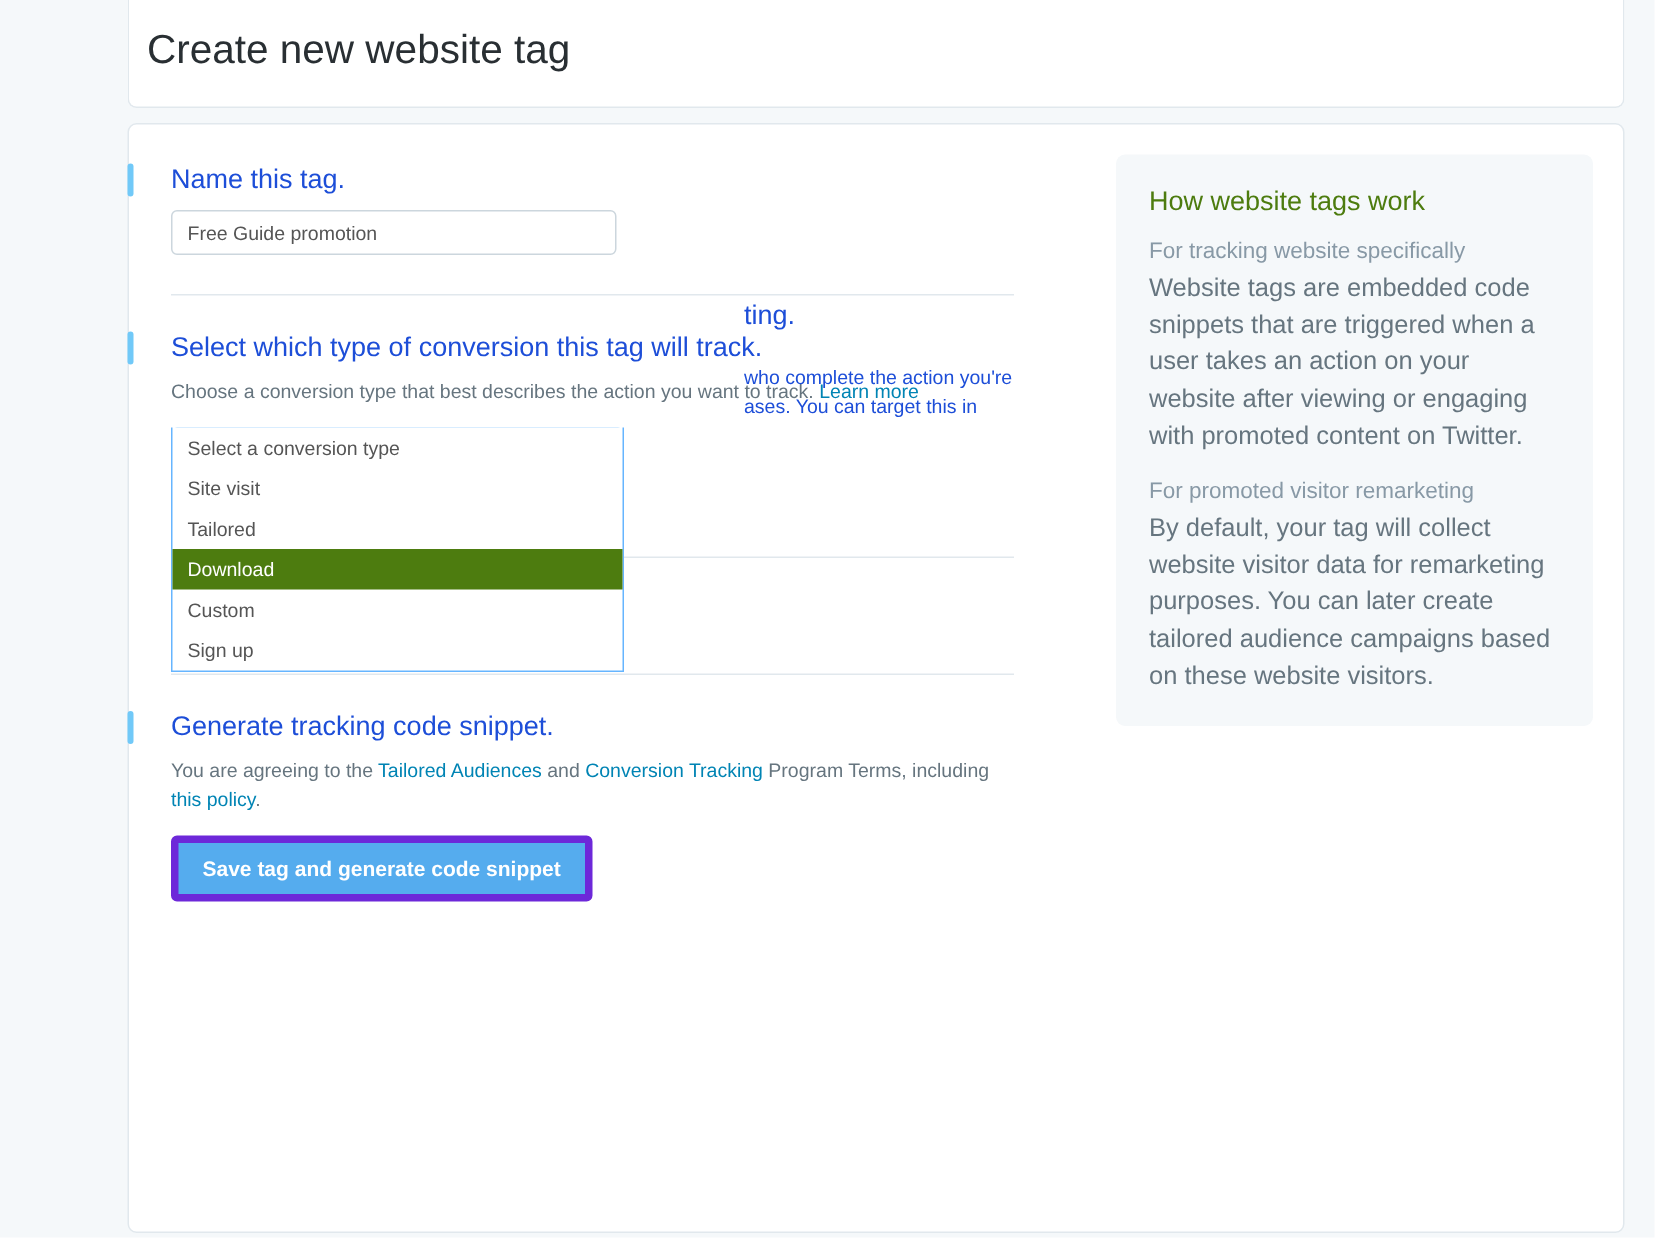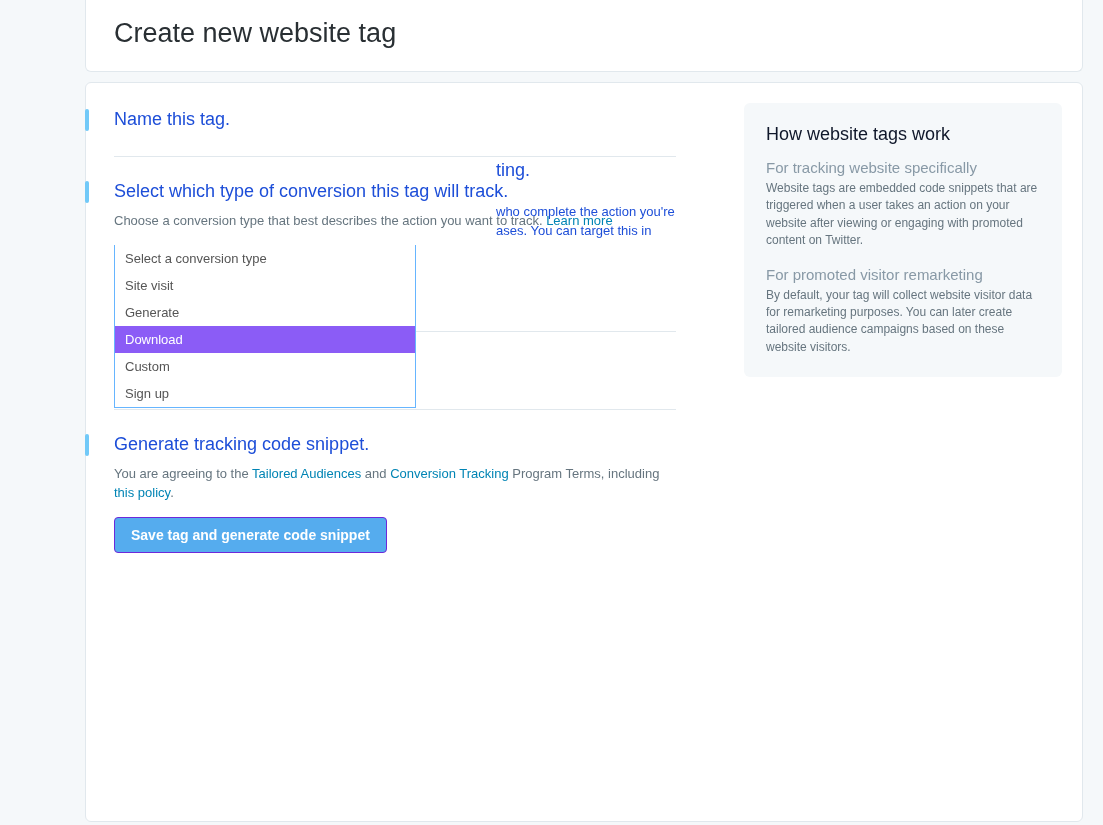--- a/index.html
+++ b/index.html
@@ -12,21 +12,21 @@
   .page {
     width: 1103px;
     margin: 0 auto;
     padding: 0 20px;
   }
   .header-card {
     background: #fff;
     border: 1px solid #e1e8ed;
     border-top: none;
     border-radius: 0 0 6px 6px;
-    padding: 18px 28px 22px;
+    padding: 18px 12px 22px;
     margin-left: 65px;
     margin-right: 0;
   }
   .header-title {
     font-size: 27px;
     font-weight: 400;
     color: #292f33;
   }
   .main-card {
     background: #fff;
@@ -123,67 +123,67 @@
     border-top: none;
     z-index: 10;
   }
   .dropdown-item {
     padding: 6px 10px;
     font-size: 13px;
     color: #555;
     cursor: pointer;
   }
   .dropdown-item.highlighted {
-    background: #8b5cf6;
+    background: #4d7c0f;
     color: #fff;
   }
   .select-wrapper {
     position: relative;
   }
   .link {
     color: #0084b4;
     cursor: pointer;
   }
   .show-settings {
     color: #0084b4;
     font-size: 18px;
     margin-left: 28px;
     cursor: pointer;
     padding: 6px 0;
   }
   .btn-primary {
     background: #55acee;
     color: #fff;
-    border: 1px solid #6d28d9;
+    border: 5px solid #6d28d9;
     border-radius: 4px;
     padding: 9px 16px;
     font-size: 14px;
     font-weight: 600;
     cursor: pointer;
     margin-left: 28px;
     font-family: inherit;
   }
   .info-panel {
     background: #f5f8fa;
     border-radius: 6px;
     padding: 21px 22px;
   }
   .info-title {
     font-size: 18px;
     font-weight: 400;
-    color: #0f172a;
+    color: #4d7c0f;
     margin-bottom: 14px;
   }
   .info-subtitle {
     font-size: 15px;
     color: #8899a6;
     margin-bottom: 4px;
   }
   .info-text {
-    font-size: 12px;
+    font-size: 17px;
     color: #66757f;
     line-height: 1.45;
     margin-bottom: 16px;
   }
   .info-text:last-child { margin-bottom: 0; }
   .partial-text {
     font-size: 13px;
     color: #1d4ed8;
     line-height: 1.45;
   }
@@ -195,38 +195,39 @@
 <div class="page">
   <div class="header-card">
     <h1 class="header-title">Create new website tag</h1>
   </div>
 
   <div class="main-card">
     <div class="left-col">
 
       <div class="section">
         <div class="section-title">Name this tag.</div>
+        <input class="text-input" type="text" value="Free Guide promotion" style="">
       </div>
 
       <hr class="divider">
 
       <div class="section" style="padding-bottom:0;">
         <div class="section-title">Select which type of conversion this tag will track.</div>
         <div class="section-desc"><span>Choose a conversion type that best describes the action you want to track. </span><span class="link">Learn more</span></div>
       </div>
 
       <div class="select-wrapper">
         <div class="select-box">
           <span>Select a conversion type</span>
           <span class="select-caret">▾</span>
         </div>
         <div class="dropdown">
           <div class="dropdown-item">Select a conversion type</div>
           <div class="dropdown-item">Site visit</div>
-          <div class="dropdown-item">Generate</div>
+          <div class="dropdown-item">Tailored</div>
           <div class="dropdown-item highlighted">Download</div>
           <div class="dropdown-item">Custom</div>
           <div class="dropdown-item">Sign up</div>
         </div>
 
         <div style="margin-left:410px; margin-top:-120px; width:180px;">
           <div class="section-title" style="font-size:18px;">ting.</div>
           <div style="height:12px;"></div>
           <div class="partial-text"> who complete the action you're</div>
           <div class="partial-text">ases. You can target this in</div>

